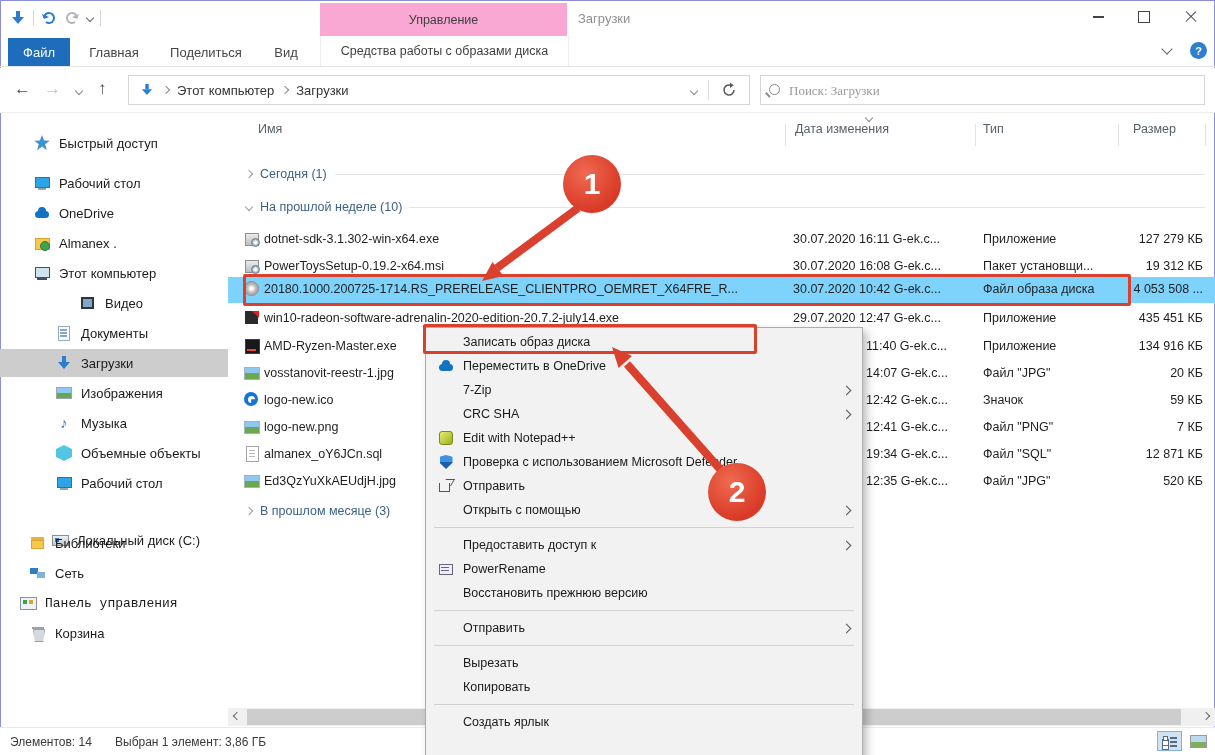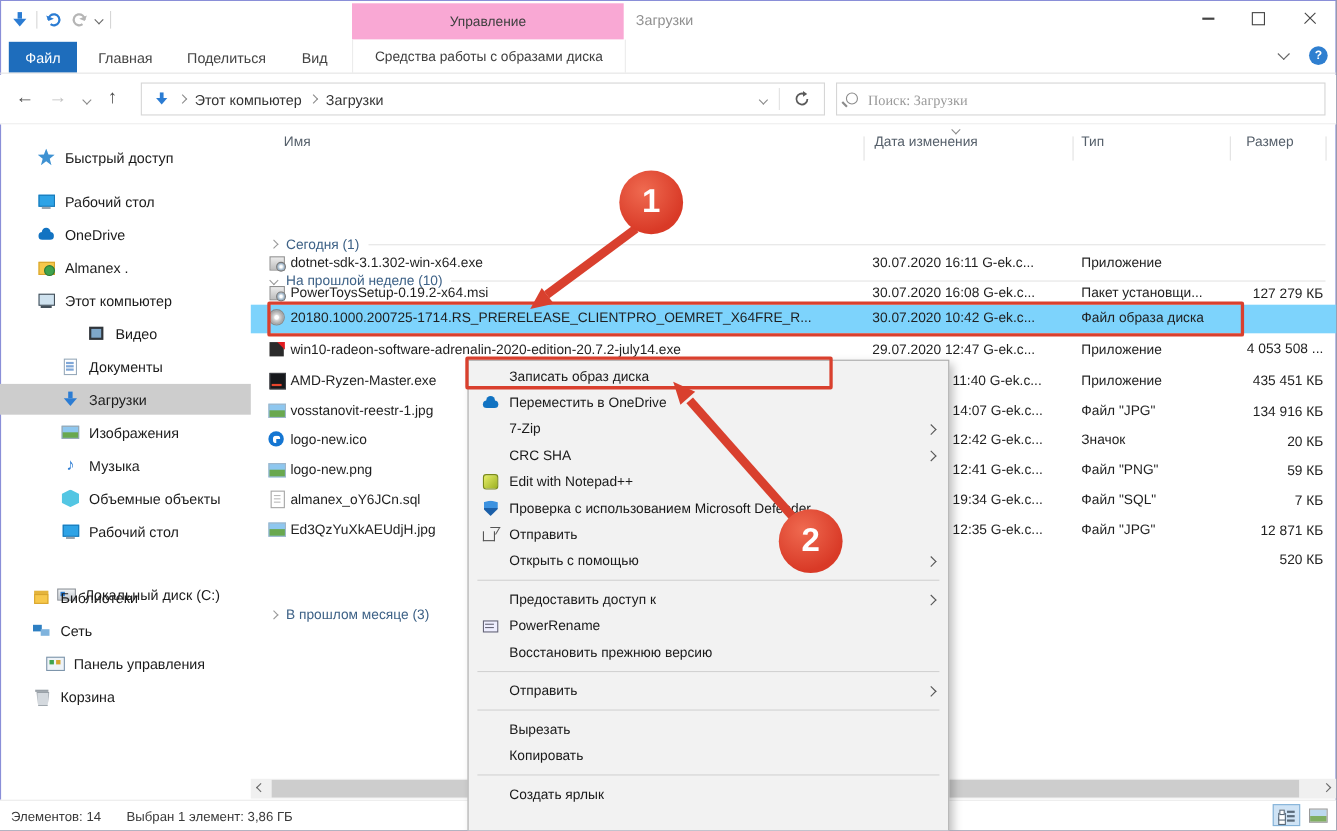--- a/index.html
+++ b/index.html
@@ -103,29 +103,29 @@
   .ic-npp::before{content:"";position:absolute;left:1px;top:1px;width:12px;height:12px;border-radius:3px;background:linear-gradient(135deg,#e7ef6a,#9cb021);border:1px solid #7a8a1a;}
   .ic-shield{background:linear-gradient(#3c92e0 50%,#1b5fa8 50%);clip-path:polygon(50% 0,100% 12%,100% 55%,50% 100%,0 55%,0 12%);width:13px;height:14px;margin:1px;}
   .ic-share::before{content:"";position:absolute;left:1px;top:5px;width:9px;height:8px;border:1.5px solid #555;border-top:none;}
   .ic-share::after{content:"";position:absolute;left:6px;top:1px;width:8px;height:6px;border-top:1.5px solid #555;border-right:1.5px solid #555;transform:skewX(-30deg);}
   .ic-prn::before{content:"";position:absolute;left:1px;top:3px;width:12px;height:9px;border:1px solid #667;background:#eef;}
   .ic-prn::after{content:"";position:absolute;left:3px;top:6px;width:8px;height:1.2px;background:#667;box-shadow:0 3px 0 #667;}
   
   .colhead{position:absolute;top:122px;font-size:12.5px;color:#56606b;}
   .colsep{position:absolute;top:124px;width:1px;height:22px;background:#e2e2e2;}
   .group-row{position:absolute;left:246px;width:959px;height:22px;display:flex;align-items:center;gap:8px;
-             font-size:12.5px;color:#3e6287;margin-top:48px;}
+             font-size:12.5px;color:#3e6287;}
   .group-rule{flex:1;height:1px;background:#e4e4e4;margin-top:1px;}
   .frow{position:absolute;left:228px;width:987px;height:25px;font-size:12.5px;color:#1f1f1f;}
   .frow .ic{position:absolute;left:16px;top:4px;}
   .fname{position:absolute;left:36px;top:0;line-height:25px;white-space:nowrap;}
   .fdate{position:absolute;left:565px;top:0;line-height:25px;white-space:nowrap;color:#1f1f1f;}
   .frow.clip .fdate{left:638px;}
   .ftype{position:absolute;left:755px;top:0;line-height:25px;white-space:nowrap;}
-  .fsize{position:absolute;right:12px;top:0;line-height:25px;white-space:nowrap;text-align:right;margin-top:28px;}
+  .fsize{position:absolute;right:12px;top:0;line-height:25px;white-space:nowrap;text-align:right;}
   .frow.sel{background:#7dd3fc;height:26px;}
   .sort-caret{position:absolute;left:866px;top:115px;}
   
   .redbox{position:absolute;border:3px solid #d9402e;box-sizing:border-box;border-radius:2px;}
   .numcircle{position:absolute;width:58px;height:58px;border-radius:50%;color:#fff;font-size:30px;font-weight:bold;
              display:flex;align-items:center;justify-content:center;
              background:radial-gradient(circle at 38% 32%,#ef6a50,#d93a27 70%);z-index:32;}
   
   .cmenu{position:absolute;left:425px;top:327px;width:438px;height:436px;background:#f2f2f2;
          border:1px solid #ababab;box-shadow:4px 4px 8px rgba(0,0,0,.25);z-index:20;
@@ -277,21 +277,21 @@
         <span>Локальный диск (C:)</span>
       </div>
     <div class="side-item" style="top:529px;padding-left:30px;">
         <span class="ic ic-lib"></span>
         <span>Библиотеки</span>
       </div>
     <div class="side-item" style="top:559px;padding-left:30px;">
         <span class="ic ic-net"></span>
         <span>Сеть</span>
       </div>
-    <div class="side-item" style="top:589px;padding-left:42px;">
+    <div class="side-item" style="top:589px;padding-left:20px;font-family:Liberation Mono, monospace;">
         <span class="ic ic-cpl"></span>
         <span>Панель управления</span>
       </div>
     <div class="side-item" style="top:619px;padding-left:30px;">
         <span class="ic ic-bin"></span>
         <span>Корзина</span>
       </div>
   </div>
 
   <div class="colhead" style="left:258px;">Имя</div>

